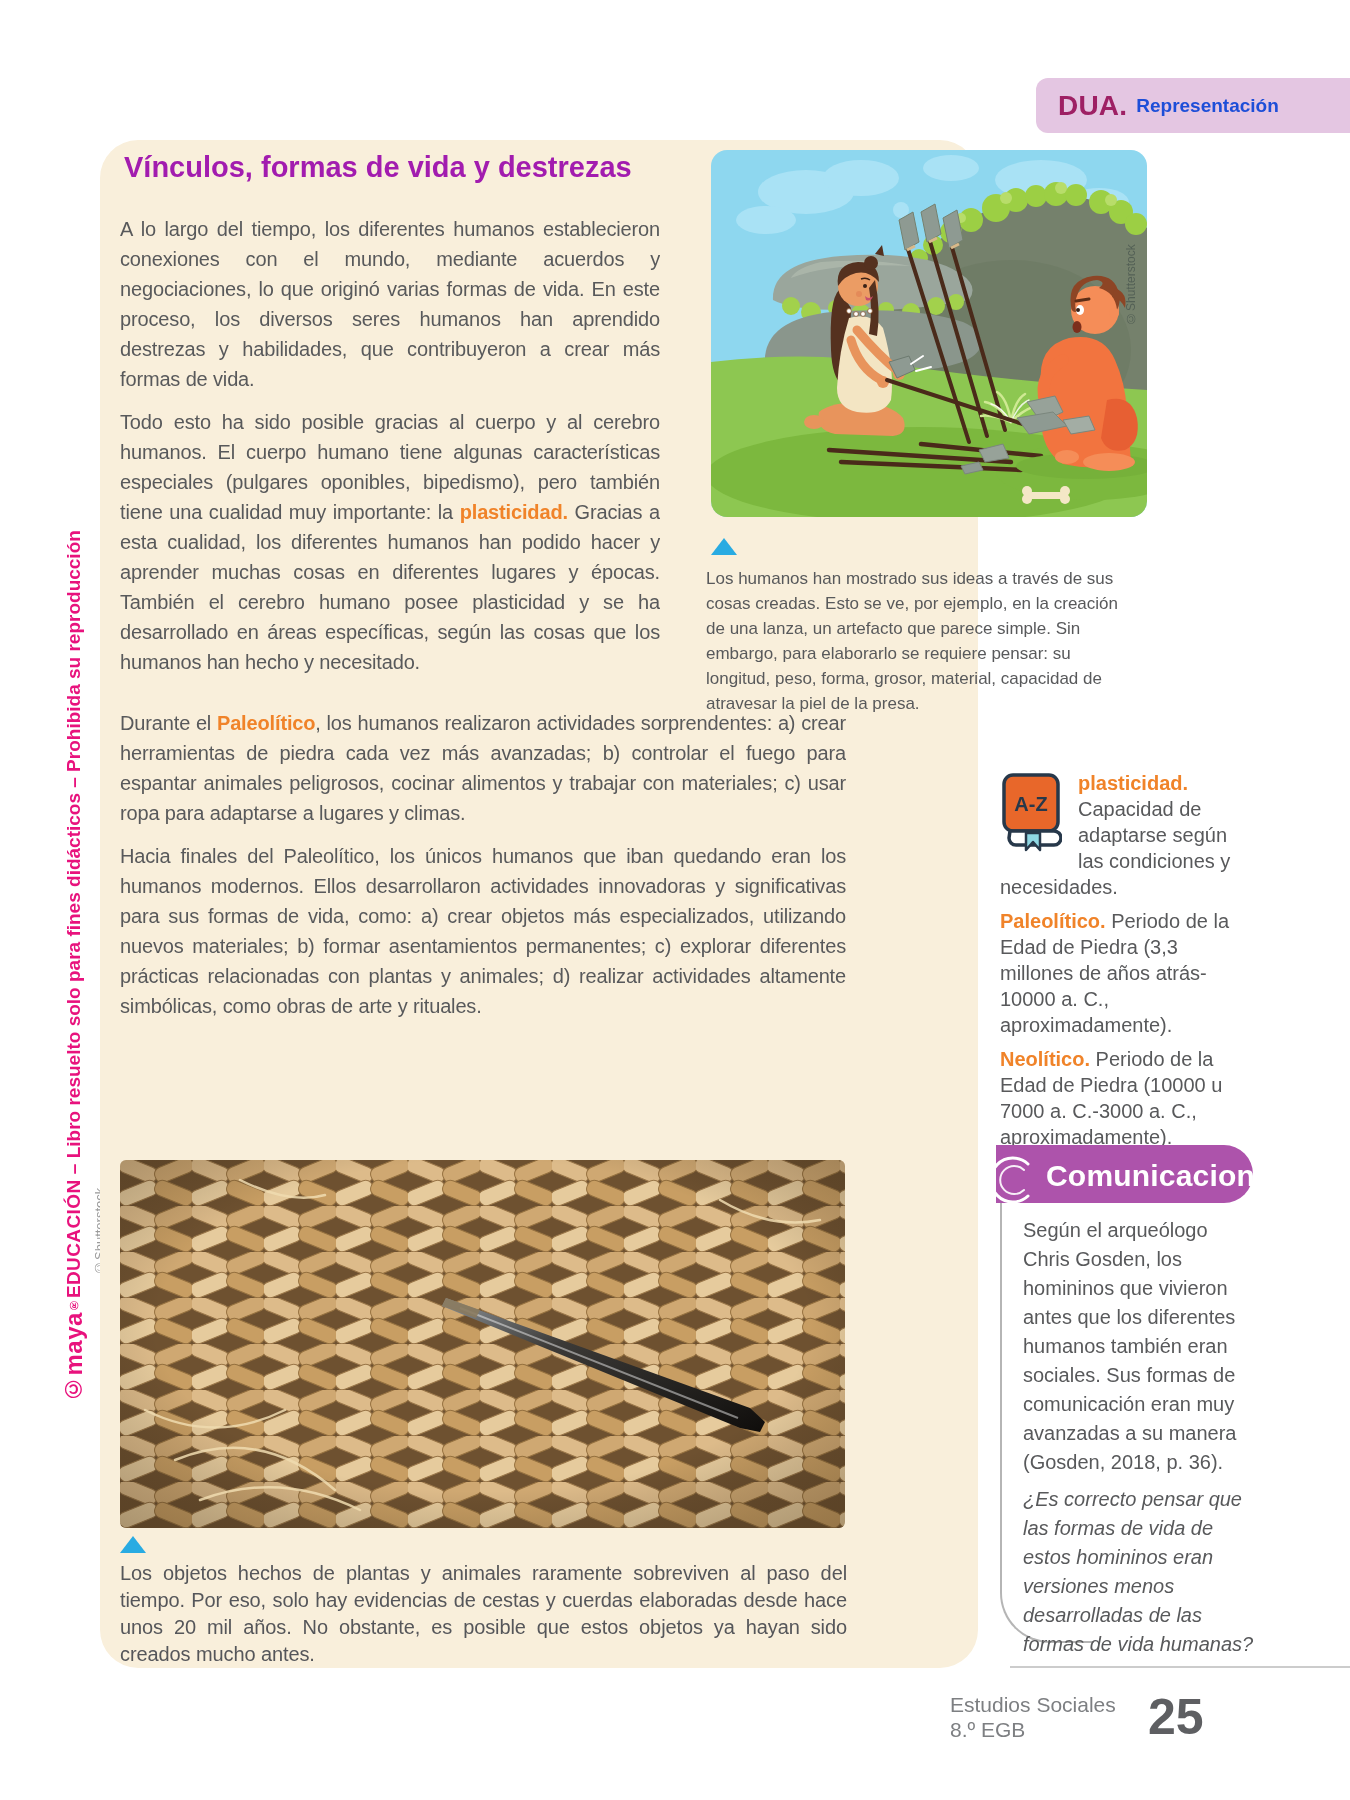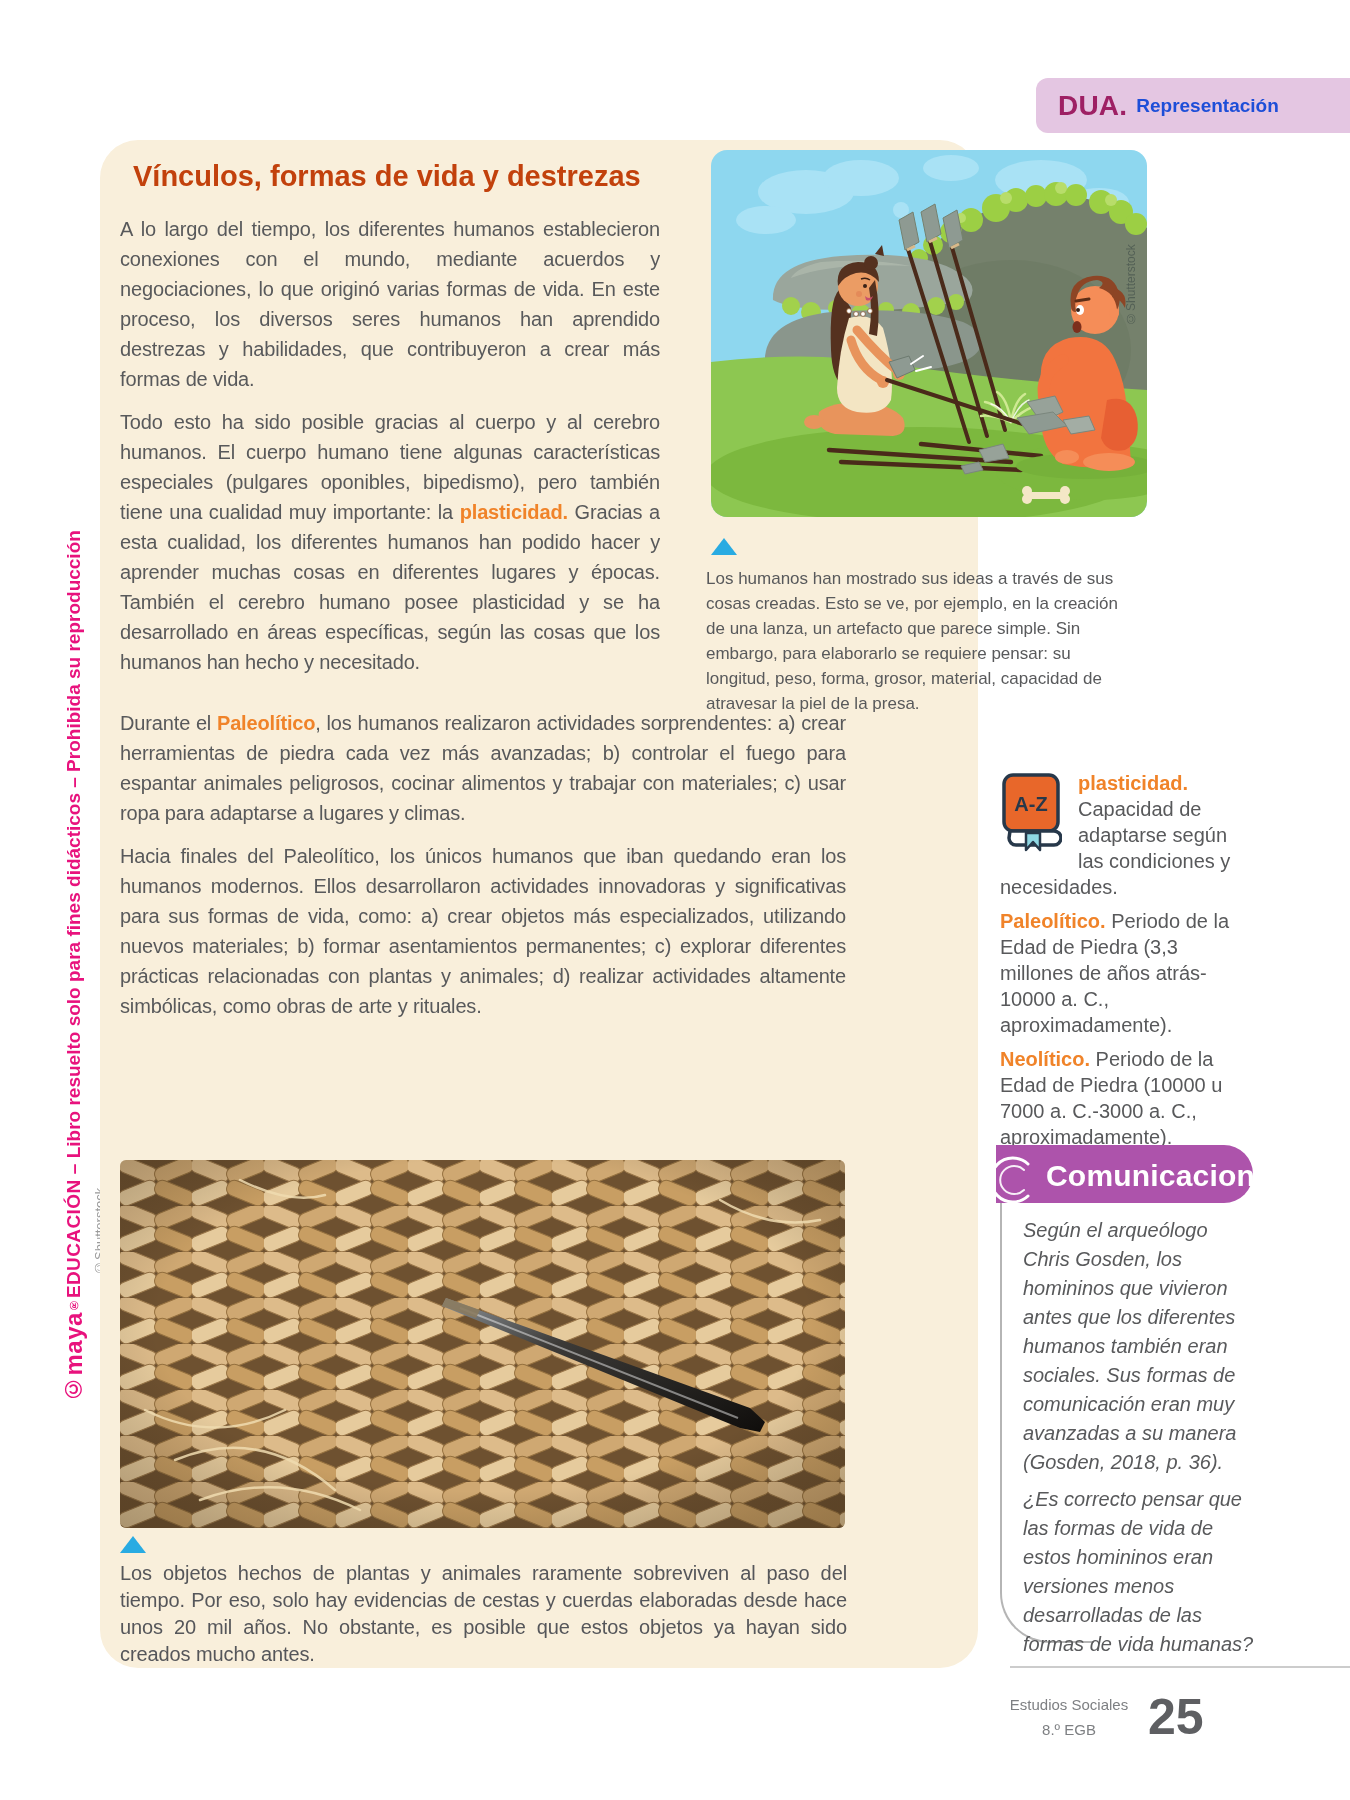--- a/index.html
+++ b/index.html
@@ -15,21 +15,21 @@
   .left-strip{position:absolute;left:60px;top:400px;height:1003px;width:36px;writing-mode:vertical-rl;transform:rotate(180deg);text-align:left;color:#e8127d;white-space:nowrap;}
   .left-strip .brand{font-weight:bold;font-size:24px;letter-spacing:.5px;}
   .left-strip .reg{font-size:12px;font-weight:bold;}
   .left-strip .brand2{font-weight:bold;font-size:19px;letter-spacing:.4px;}
   .left-strip .legal{font-weight:bold;font-size:19px;}
   .photo-credit{position:absolute;left:92px;top:1115px;height:160px;writing-mode:vertical-rl;transform:rotate(180deg);font-size:13px;color:#9b9b9b;white-space:nowrap;}
 
   
   .cream-box{position:absolute;left:100px;top:140px;width:878px;height:1528px;background:#f9efdb;border-radius:38px;}
 
-  .title{position:absolute;left:120px;top:146px;width:540px;font-size:29px;line-height:34px;font-weight:bold;color:#c2410c;margin:13px;}
+  .title{position:absolute;left:120px;top:146px;width:540px;font-size:29px;line-height:34px;font-weight:bold;color:#a21caf;margin:4px;}
 
   .col-narrow{position:absolute;left:120px;top:214px;width:540px;height:496px;overflow:hidden;}
   .col-wide{position:absolute;left:120px;top:708px;width:726px;height:452px;overflow:hidden;}
   .body-p{font-size:20px;line-height:30px;color:#58595b;text-align:justify;margin:0 0 13px 0;letter-spacing:-0.15px;}
   .accent{color:#f08329;font-weight:bold;}
 
   
   .illustration{position:absolute;left:711px;top:150px;width:436px;height:367px;border-radius:16px;overflow:hidden;}
   .illus-credit{position:absolute;left:1124px;top:195px;height:130px;writing-mode:vertical-rl;transform:rotate(180deg);font-size:12px;color:#4e5b52;opacity:.85;white-space:nowrap;}
 
@@ -46,29 +46,29 @@
   .glossary-entry .term{color:#f08329;font-weight:bold;}
   .glossary-entry.first .term{display:block;}
   .gloss-icon{float:left;width:62px;height:80px;margin:2px 16px 4px 0;}
 
   
   .comm-pill{position:absolute;left:996px;top:1145px;width:257px;height:58px;background:#ad53ab;border-radius:0 30px 30px 0;}
   .comm-c{position:absolute;left:984px;top:1150px;width:52px;height:60px;}
   .comm-title{position:absolute;left:1046px;top:1159px;width:200px;font-size:30px;font-weight:bold;color:#ffffff;letter-spacing:.2px;}
   .comm-outline{position:absolute;left:1000px;top:1203px;width:92px;height:438px;border-left:2px solid #b5b5b5;border-bottom:2px solid #b5b5b5;border-bottom-left-radius:50px;}
   .comm-body{position:absolute;left:1023px;top:1216px;width:233px;}
-  .comm-body p{font-size:20px;line-height:29px;color:#58595b;margin:0 0 4px 0;font-style:italic;}
+  .comm-body p{font-size:20px;line-height:29px;color:#58595b;margin:0 0 4px 0;}
   .comm-body p.q{font-style:italic;margin-top:8px;}
 
   
   .photo{position:absolute;left:120px;top:1160px;width:725px;height:368px;border-radius:6px;overflow:hidden;}
 
   
   .footer-line{position:absolute;left:1010px;top:1666px;width:340px;height:2px;background:#cccccc;}
-  .footer-meta{position:absolute;left:950px;top:1692px;width:238px;text-align:center;color:#7d7f82;font-size:15px;line-height:25px;}
+  .footer-meta{position:absolute;left:950px;top:1692px;width:238px;text-align:left;color:#7d7f82;font-size:21px;line-height:25px;}
   .page-num{position:absolute;left:1148px;top:1688px;font-size:50px;font-weight:bold;color:#5e5f62;text-align:right;}
 </style>
 </head>
 <body>
 
 <div class="page">
 
   <div class="dua-badge">
     <span class="dua-strong">DUA.</span>
     <span class="dua-label">Representación</span>

